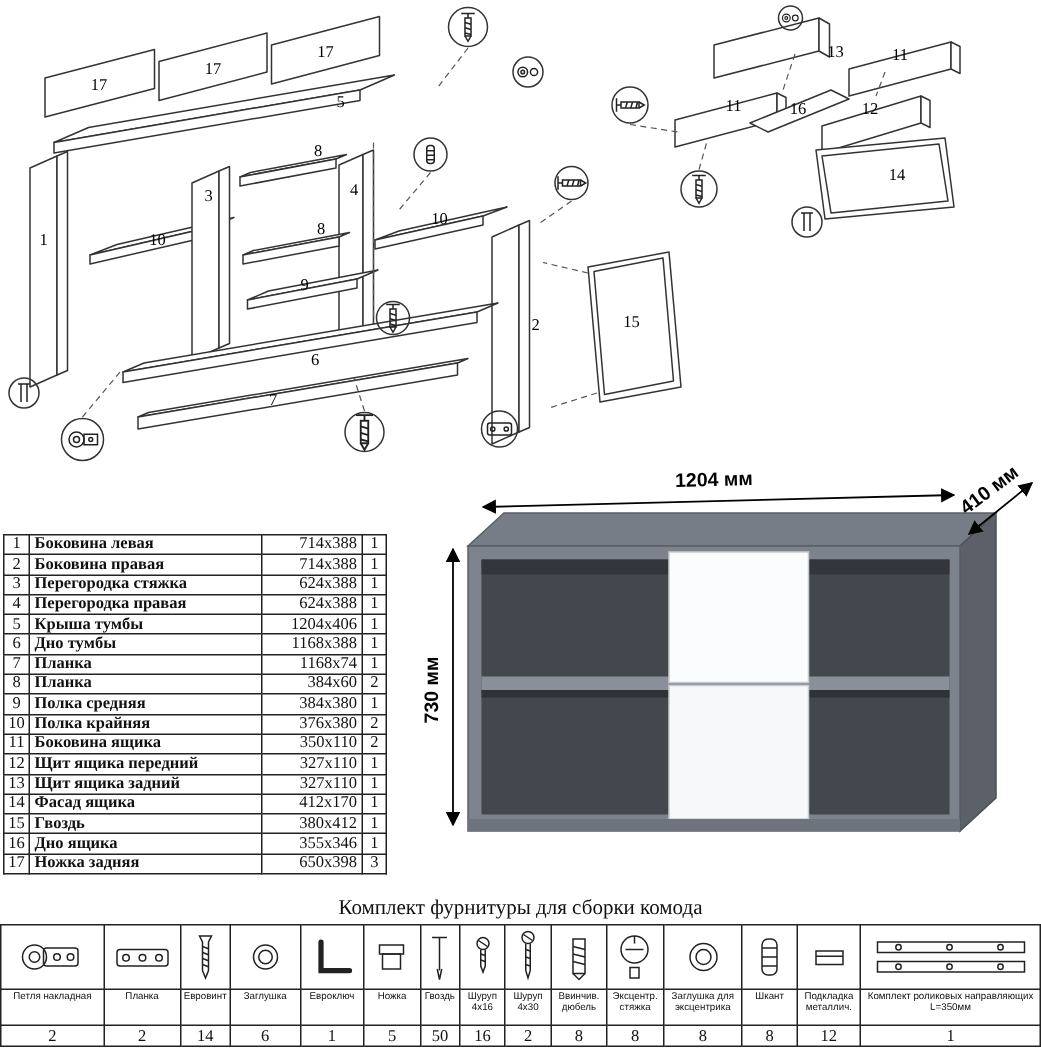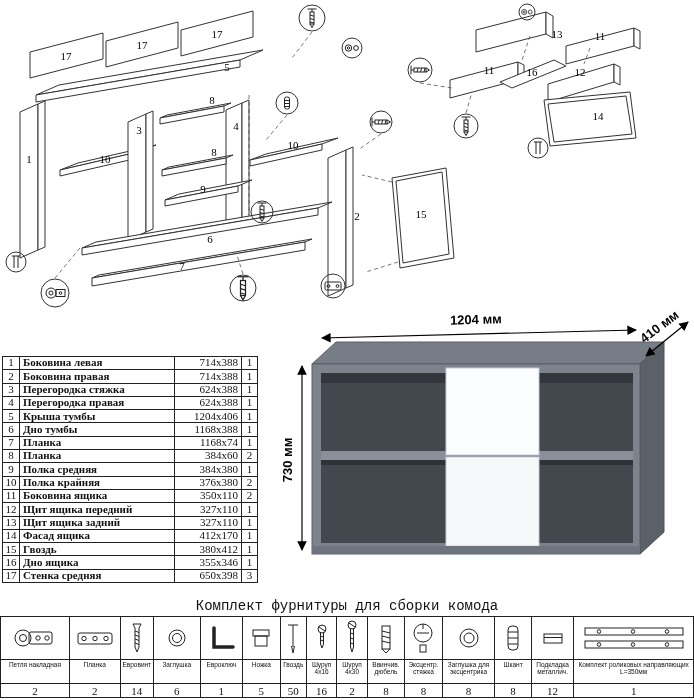--- a/index.html
+++ b/index.html
@@ -11,21 +11,21 @@
   .dim{font:bold 13px "Liberation Sans",sans-serif;fill:#000;text-anchor:middle;}
   table{border-collapse:collapse;}
   .parts{position:absolute;left:2px;top:356px;font-size:11px;table-layout:fixed;}
   .parts td{border:1px solid #222;padding:0 3px;height:12.3px;line-height:1.05;
             white-space:nowrap;overflow:hidden;}
   .parts .c-num{width:14px;text-align:center;padding:0 1px;}
   .parts .c-name{width:148px;text-align:left;font-weight:bold;}
   .parts .c-size{width:60px;text-align:right;}
   .parts .c-qty{width:13px;text-align:center;padding:0 1px;}
   .hw-title{position:absolute;left:0;top:598px;width:694px;text-align:center;
-            font-size:14px;font-family:Liberation Mono, monospace;}
+            font-size:14px;font-family:Liberation Serif, serif;}
   .hw{position:absolute;left:0;top:616px;width:694px;table-layout:fixed;}
   .hw td{border:1px solid #222;text-align:center;vertical-align:middle;padding:0;}
   .hw .ic{height:42px;}
   .hw .ic svg{display:block;margin:0 auto;}
   .hw .nm{font:6.5px/1.15 "Liberation Sans",sans-serif;height:21px;vertical-align:top;padding:1px;}
   .hw .qt{font:11px "Liberation Serif",serif;height:13px;}
 </style>
 </head>
 <body>
 
@@ -281,21 +281,21 @@
           <td class="c-qty">1</td>
         </tr>
       <tr>
           <td class="c-num">16</td>
           <td class="c-name">Дно ящика</td>
           <td class="c-size">355x346</td>
           <td class="c-qty">1</td>
         </tr>
       <tr>
           <td class="c-num">17</td>
-          <td class="c-name">Стенка средняя</td>
+          <td class="c-name">Ножка задняя</td>
           <td class="c-size">650x398</td>
           <td class="c-qty">3</td>
         </tr>
     </tbody>
   </table>
 
   <svg class="render" width="414" height="292" viewBox="0 0 414 292">
     <defs>
       <marker id="arr" viewBox="0 0 10 10" refX="9" refY="5" markerWidth="8" markerHeight="8" orient="auto-start-reverse">
         <path d="M0,0 L10,5 L0,10 z" fill="#000"></path>

